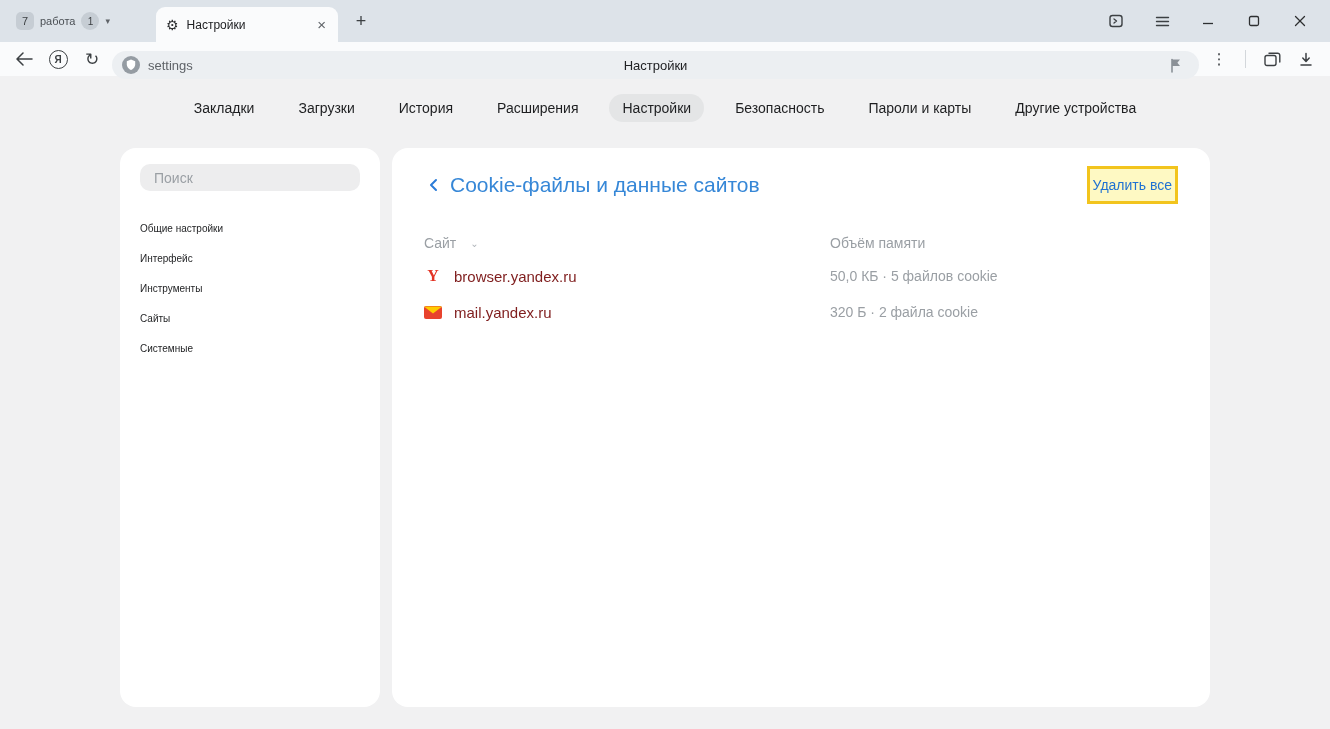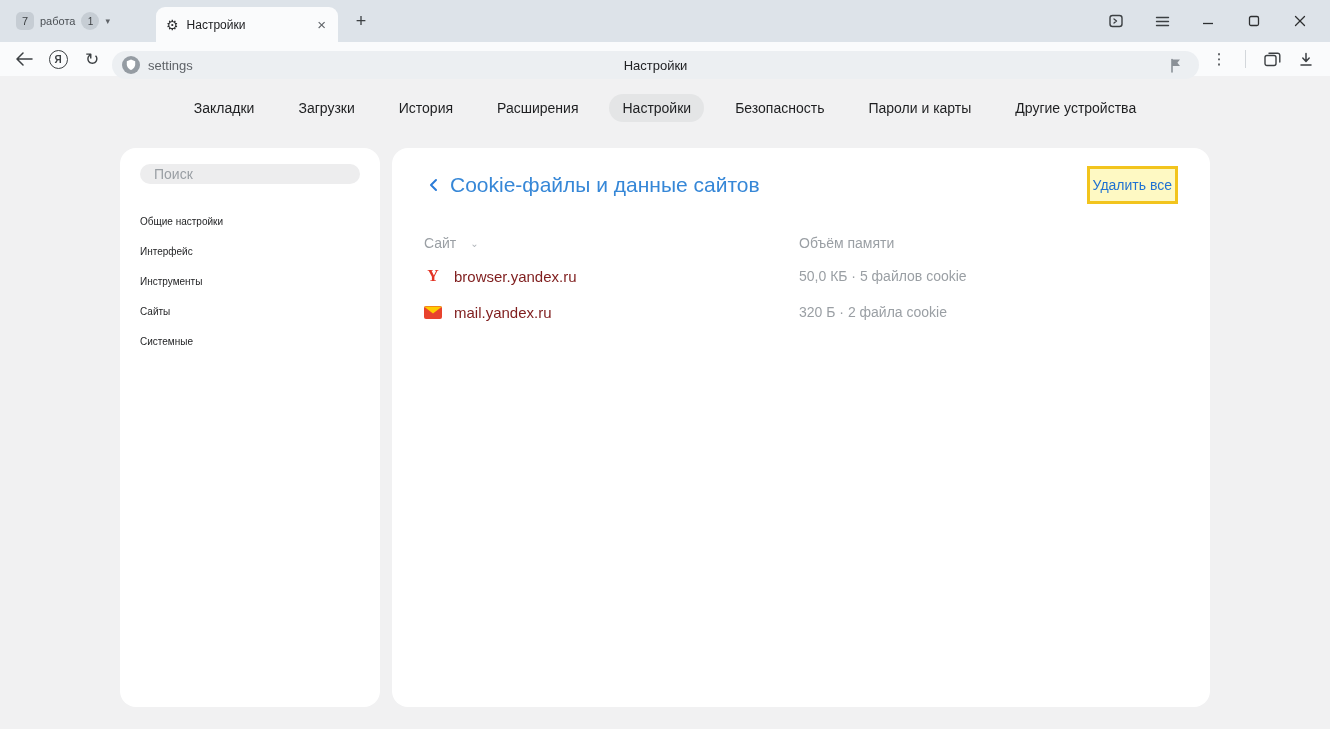--- a/index.html
+++ b/index.html
@@ -63,21 +63,21 @@
   
   .page { height: 653px; padding: 18px 120px 8px; }
   .nav-tabs { display: flex; justify-content: center; align-items: center; gap: 18px; }
   .nav-tab { font-size: 14px; color: #1e1f21; padding: 6px 13px; border-radius: 15px; cursor: pointer; white-space: nowrap; }
   .nav-tab.active { background: #e4e5e6; }
 
   .content { display: flex; gap: 12px; margin-top: 26px; height: 559px; }
   .card { background: #ffffff; border-radius: 16px; }
   .sidebar { width: 260px; padding: 16px 20px; flex: none; }
   .search-box {
-    width: 100%; height: 20px; background: #ededee; border: none; border-radius: 10px;
+    width: 100%; height: 27px; background: #ededee; border: none; border-radius: 10px;
     padding: 0 14px; font-size: 14px; color: #3c4043; outline: none; font-family: "Liberation Sans", sans-serif;
   }
   .search-box::placeholder { color: #9a9fa4; }
   .side-menu { margin-top: 24px; }
   .side-item { font-size: 10px; color: #1e1f21; padding: 8px 0; margin-bottom: 3px; cursor: pointer; }
 
   .main { flex: 1; padding: 18px 32px; position: relative; }
   .main-header { display: flex; align-items: center; min-height: 37px; }
   .back-chevron { width: 20px; height: 20px; display: flex; align-items: center; justify-content: center;
     cursor: pointer; margin-right: 6px; }
@@ -87,21 +87,21 @@
     border: 3px solid #f2c41d; background: #fef9c3; color: #1f72d2;
     font-size: 14px; padding: 8px 3px; cursor: pointer; font-family: "Liberation Sans", sans-serif;
   }
   .total-line { margin-top: 30px; font-size: 15px; font-weight: bold; color: #1c1d1f; }
   .table { margin-top: 24px; }
   .trow { display: flex; align-items: center; height: 36px; }
   .thead { color: #9a9fa4; font-size: 14px; height: 30px; }
   .col-site { width: 375px; display: flex; align-items: center; gap: 12px; }
   .sort-chev { font-size: 10px; color: #b0b5ba; margin-left: 2px; }
   .site-name { font-size: 15px; color: #7f1d1d; }
-  .col-size { font-size: 14px; color: #9a9fa4; }
+  .col-size { font-size: 14px; color: #9a9fa4; margin-left: 31px; }
   .fav-y { color: #e33324; font-weight: bold; font-size: 16px; width: 18px; text-align: center; font-family: "Liberation Serif", serif; }
   .fav-wrap { width: 18px; display: flex; justify-content: center; }
 </style>
 </head>
 <body>
 
 <div class="tabstrip">
   <div class="tab-group-chip">
     <span class="group-count">7</span>
     <span class="group-name">работа</span>

